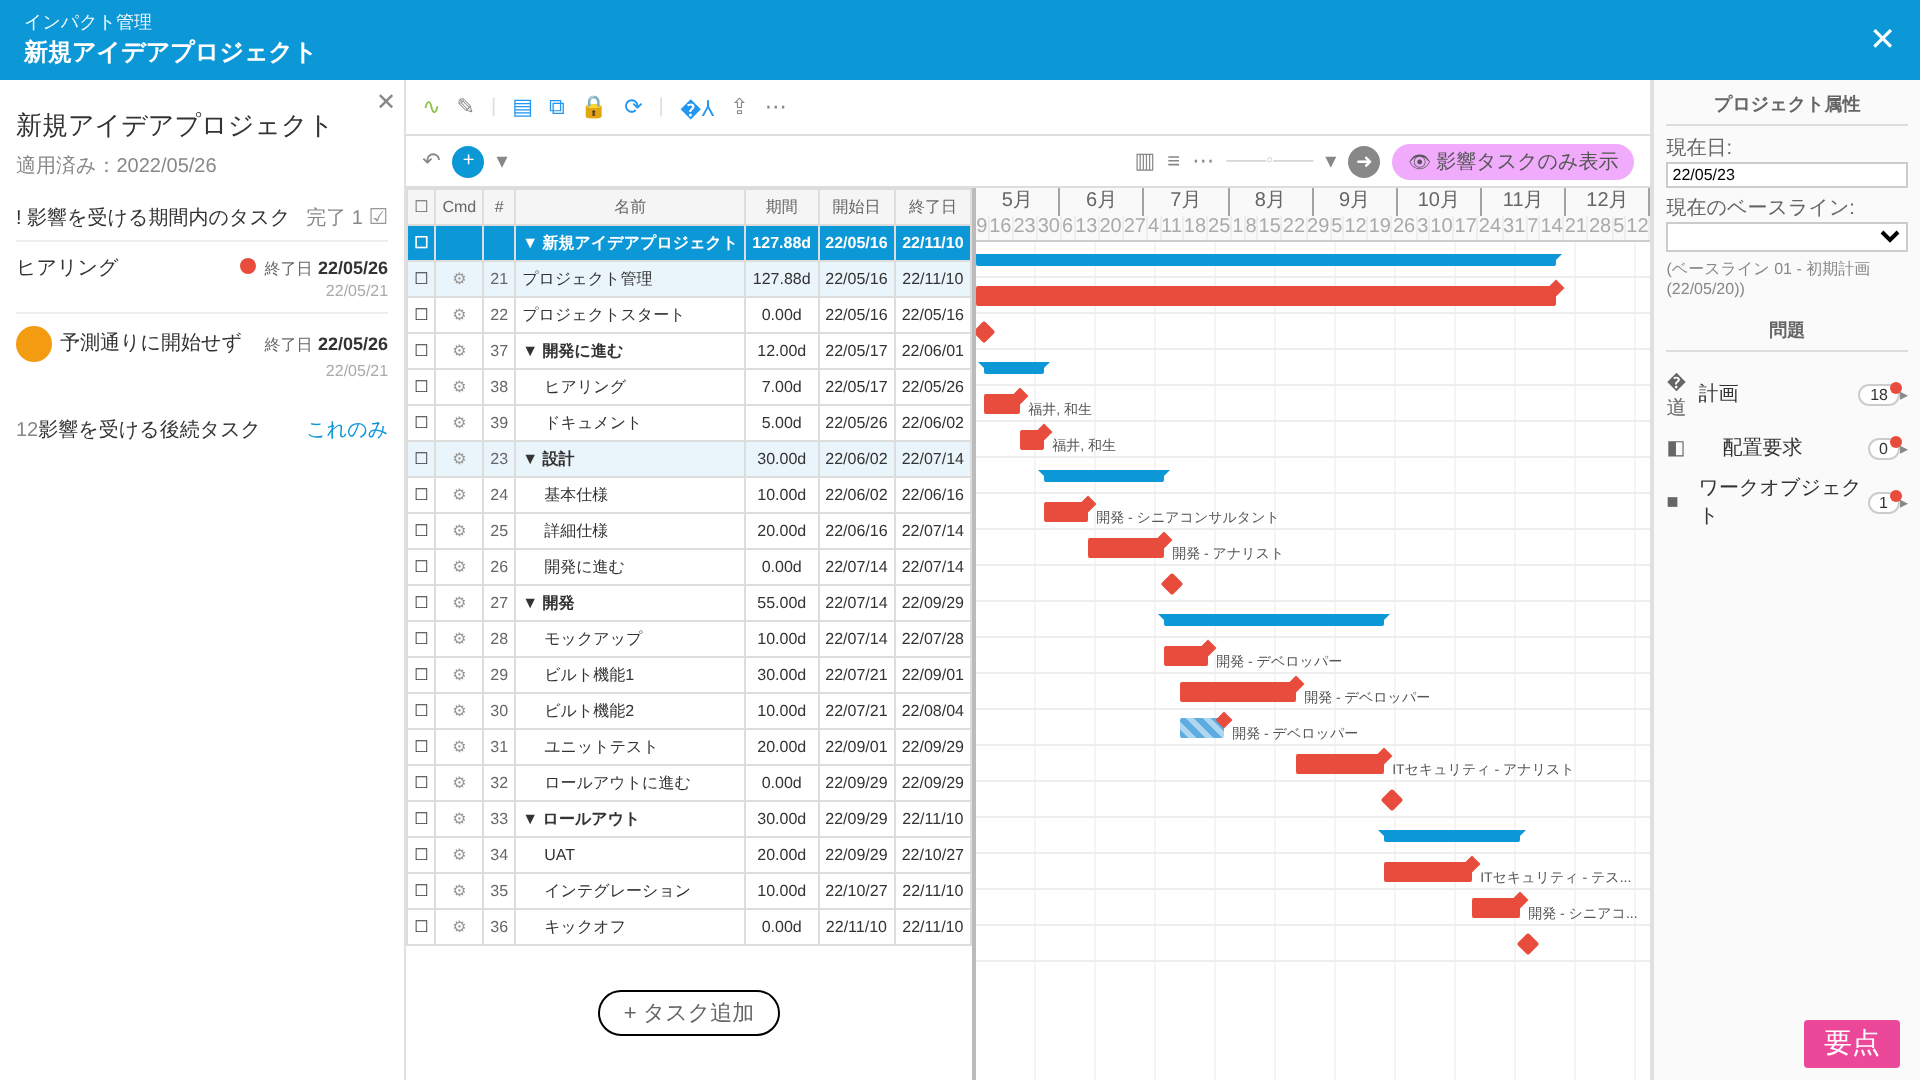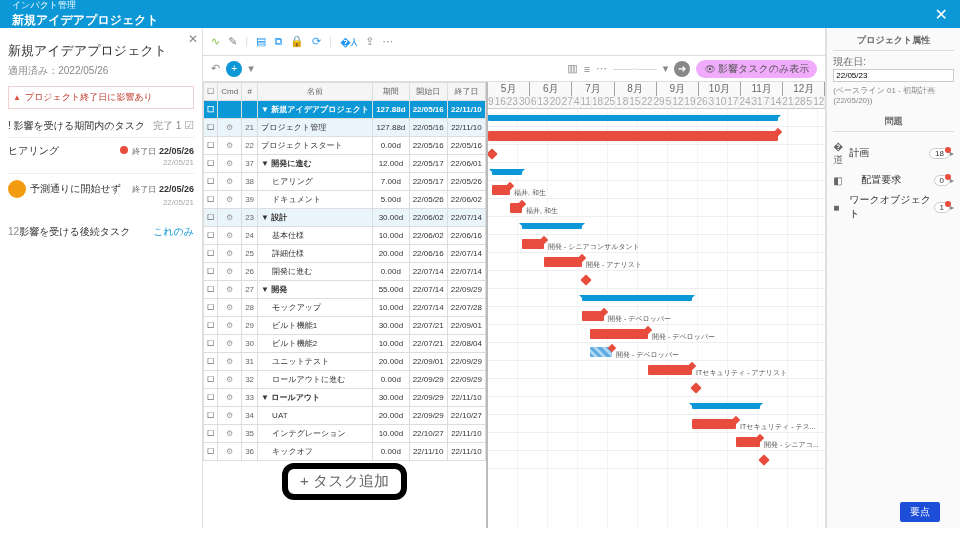--- a/index.html
+++ b/index.html
@@ -1,17 +1,17 @@
 <!DOCTYPE html>
 <html><head>
 <meta charset="utf-8">
 <style>
 *{box-sizing:border-box;margin:0;padding:0;font-family:"Meiryo","Hiragino Sans",sans-serif;font-size:10px}
 body{background:#fff;width:960px;height:540px;overflow:hidden;color:#333}
-.hdr{background:#0c97d6;color:#fff;height:28px;padding:4px 12px;display:flex;justify-content:space-between;align-items:center}
+.hdr{background:#0c97d6;color:#fff;height:40px;padding:4px 12px;display:flex;justify-content:space-between;align-items:center}
 .hdr .sub{font-size:9px;opacity:.95}
 .hdr .ttl{font-size:12px;font-weight:600}
 .hdr .x{font-size:16px;cursor:pointer}
 .main{display:flex;height:500px}
 
 .left{width:205px;border-right:1px solid #e0e0e0;padding:6px 8px;position:relative}
 .left .px{position:absolute;right:4px;top:4px;color:#888;cursor:pointer;font-size:12px}
 .left h2{font-size:13px;font-weight:500;margin:8px 0 4px}
 .left .applied{color:#888;font-size:9px;margin-bottom:8px}
 .alert{background:#fff;border:1px solid #f0d0d0;padding:4px;color:#c0392b;font-size:9px;display:flex;align-items:center;gap:4px;margin-bottom:6px}
@@ -49,21 +49,21 @@
 table{border-collapse:collapse;width:100%}
 th,td{border:1px solid #ddd;padding:2px 3px;font-size:8px;white-space:nowrap;text-align:left;height:18px}
 thead th{background:#f5f5f5;color:#666;font-weight:500;text-align:center}
 tr.proj td{background:#0c97d6;color:#fff;font-weight:600}
 td.ck{width:14px;text-align:center}
 td.gear{width:14px;text-align:center;color:#999}
 td.num{width:20px;text-align:center;color:#666}
 td.dur,td.d1,td.d2{text-align:center;width:42px}
 tr.sum td.name{font-weight:600}
 tr.sel td{background:#eaf4fb}
-.addtask{margin:2px auto;border:6px solid #000000;border-radius:12px;padding:3px 12px;font-size:15px;color:#666;width:fit-content;cursor:pointer}
+.addtask{margin:22px auto;border:1px solid #000000;border-radius:12px;padding:3px 12px;font-size:11px;color:#666;width:fit-content;cursor:pointer}
 
 .ghdr{position:sticky;top:0;background:#f9f9f9;border-bottom:1px solid #ccc;font-size:8px;color:#666}
 .ghdr .yr{text-align:center;border-bottom:1px solid #ddd;height:14px;line-height:14px}
 .ghdr .mos{display:flex;height:14px}
 .ghdr .mo{flex:1;border-right:1px solid #a3a3a3;text-align:center;line-height:14px}
 .ghdr .dys{display:flex;height:12px;font-size:7px}
 .ghdr .dy{flex:1;border-right:1px solid #eee;text-align:center;line-height:12px;color:#aaa}
 
 .grow{height:18px;position:relative;border-bottom:1px solid #eee}
 .bar{position:absolute;height:10px;top:4px;border-radius:1px}
@@ -79,40 +79,39 @@
 .right{width:135px;padding:6px;background:#fafafa;border-left:1px solid #e0e0e0;position:relative}
 .right h3{font-size:9px;color:#666;text-align:center;border-bottom:1px solid #ddd;padding-bottom:3px;margin-bottom:4px}
 .fld{font-size:8px;color:#666;margin:3px 0}
 .fld input,.fld select{width:100%;font-size:8px;border:1px solid #ccc;padding:1px 2px;background:#fff}
 .issues{margin-top:10px}
 .irow{display:flex;justify-content:space-between;align-items:center;padding:3px 0;font-size:8px}
 .irow .ic{width:12px;color:#666}
 .badge{background:#fff;border:1px solid #ccc;border-radius:8px;padding:0 5px;font-size:8px;position:relative}
 .badge .rd{position:absolute;width:6px;height:6px;background:#e74c3c;border-radius:50%;top:-2px;right:-2px}
 .arr{color:#888;font-size:8px}
-.keybtn{position:absolute;bottom:6px;right:20px;background:#1d4ed8;color:#fff;padding:3px 10px;border-radius:2px;font-size:10px;cursor:pointer}
+.keybtn{position:absolute;bottom:6px;right:10px;background:#ec4899;color:#fff;padding:3px 10px;border-radius:2px;font-size:14px;cursor:pointer}
 </style>
 </head>
 <body>
 
 <div class="hdr">
   <div>
     <div class="sub">インパクト管理</div>
     <div class="ttl">新規アイデアプロジェクト</div>
   </div>
   <div class="x">✕</div>
 </div>
 
 <div class="main">
 
   <div class="left">
     <span class="px">✕</span>
     <h2>新規アイデアプロジェクト</h2>
     <div class="applied"><span>適用済み：</span><span>2022/05/26</span></div>
-    <div class="alert">プロジェクト終了日に影響あり</div>
     <div class="row">
       <span>! 影響を受ける期間内のタスク</span>
       <span><span class="done">完了 1</span> <span class="chk">☑</span></span>
     </div>
     <div class="item">
       <div class="top">
         <span class="name">ヒアリング</span>
         <span><span class="dot"></span><span class="lbl">終了日</span> <span class="dt">22/05/26</span></span>
       </div>
       <div class="sub">22/05/21</div>
@@ -502,20 +501,21 @@
               <div class="bar ms" style="left: 272px;"></div>
             </div>
           </div>
       </div>
     </div>
   </div>
 
   <div class="right">
     <h3>プロジェクト属性</h3>
     <div class="fld"><span>現在日:</span><input value="22/05/23" style=""></div>
+    <div class="fld"><span>現在のベースライン:</span><select><option></option></select></div>
     <div class="fld" style="color:#888">(ベースライン 01 - 初期計画 (22/05/20))</div>
     <div class="issues">
       <h3>問題</h3>
       <div id="irows">
           <div class="irow">
             <span class="ic">�道</span>
             <span style="flex:1;margin-left:4px">計画</span>
             <span class="badge">18<span class="rd"></span></span>
             <span class="arr">▸</span>
           </div>

